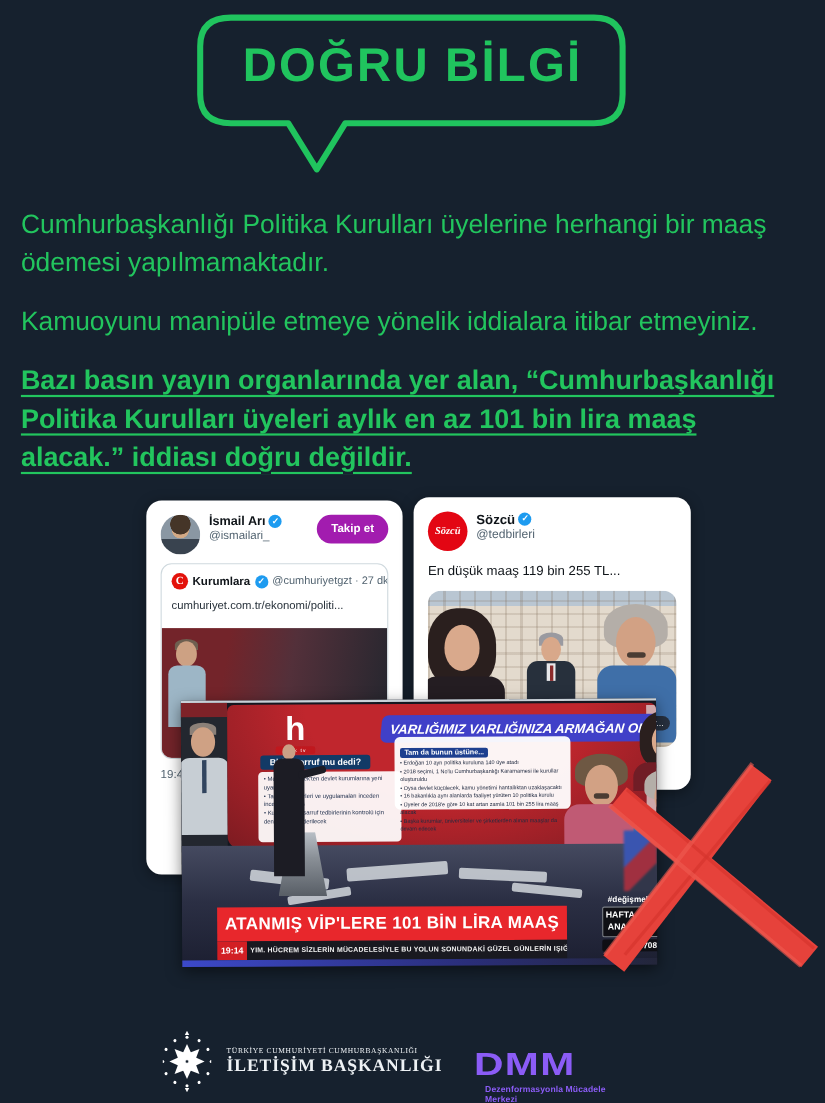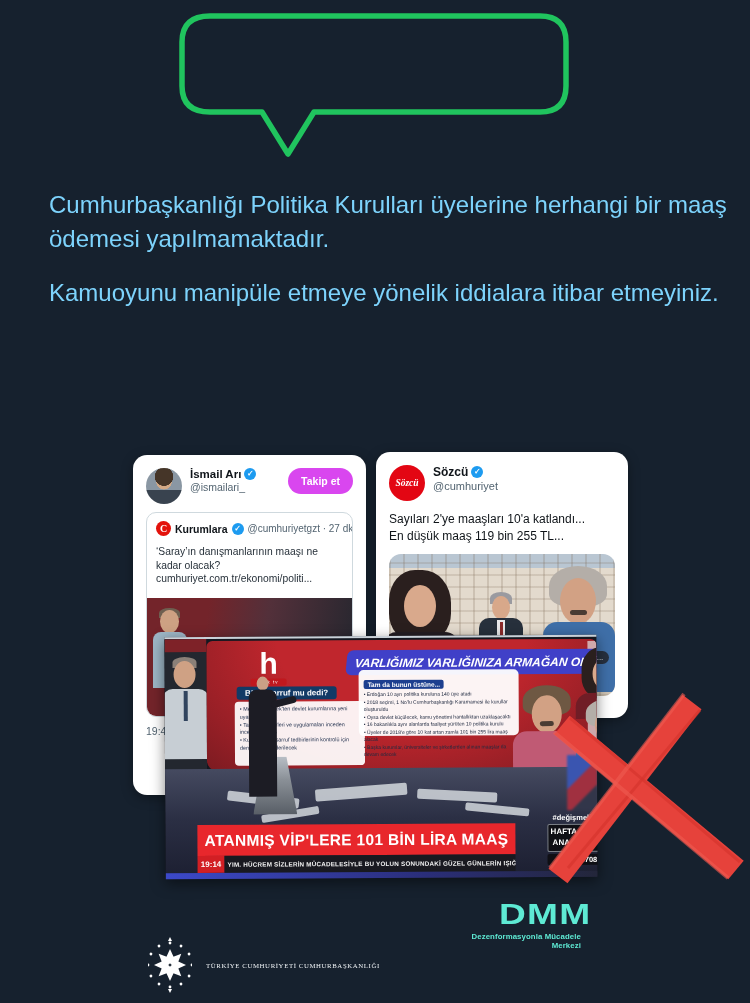--- a/index.html
+++ b/index.html
@@ -3,21 +3,21 @@
 <meta charset="utf-8">
 <style>
   html,body{margin:0;padding:0;background:#0d1620;}
   .poster{position:relative;width:750px;height:1003px;margin:0 auto;background:#16212e;
           overflow:hidden;font-family:"Liberation Sans",sans-serif;}
   
   .bubble-svg{position:absolute;left:0;top:0;}
   .bubble-title{position:absolute;left:182px;top:36px;width:386px;text-align:center;
     font-size:43px;font-weight:800;letter-spacing:2px;color:#20c45e;}
   
-  .para{position:absolute;left:49px;width:697px;color:#7dd3fc;font-size:24px;line-height:1.42;}
+  .para{position:absolute;left:19px;width:697px;color:#22c55e;font-size:24px;line-height:1.42;}
   .p1{top:188px;} .p2{top:276px;}
   .p3{top:330px;font-weight:700;font-size:24.5px;text-decoration:underline;
       text-decoration-thickness:2px;text-underline-offset:5px;}
   
   .card{position:absolute;background:#fff;border-radius:14px;box-shadow:0 3px 12px rgba(0,0,0,.35);
         overflow:hidden;color:#0f1419;z-index:2;}
   .card1{left:133px;top:455px;width:233px;height:340px;padding:13px;box-sizing:border-box;}
   .card2{left:376px;top:452px;width:252px;height:266px;padding:13px;box-sizing:border-box;}
   .trow{display:flex;align-items:flex-start;}
   .avatar{width:36px;height:36px;border-radius:50%;flex:0 0 36px;overflow:hidden;}
@@ -25,21 +25,21 @@
       radial-gradient(circle at 50% 24%, #453528 0 9px, rgba(0,0,0,0) 9.5px),
       radial-gradient(circle at 50% 38%, #d3a985 0 7.5px, rgba(0,0,0,0) 8px),
       linear-gradient(180deg,#8a97a3 0 60%, #39434f 60%);}
   .av-sozcu{background:#e30613;display:flex;align-items:center;justify-content:center;
       color:#fff;font-family:"Liberation Serif",serif;font-weight:700;font-style:italic;font-size:9.5px;}
   .tmeta{margin-left:8px;flex:1;min-width:0;}
   .tname{font-size:11.5px;font-weight:700;white-space:nowrap;display:flex;align-items:center;gap:3px;}
   .thandle{font-size:10.5px;color:#536471;margin-top:1px;}
   .badge{display:inline-block;width:12px;height:12px;border-radius:50%;background:#1d9bf0;color:#fff;
          font-size:8px;line-height:12px;text-align:center;font-weight:700;flex:0 0 12px;}
-  .follow-btn{background:#d946ef;color:#fff;border:none;border-radius:14px;height:26px;
+  .follow-btn{background:#a21caf;color:#fff;border:none;border-radius:14px;height:26px;
       padding:0 13px;font-size:10.5px;font-weight:700;font-family:inherit;text-align:center;}
   .ttext{font-size:10.5px;line-height:1.33;margin-top:9px;}
   .t2text{font-size:12px;line-height:1.4;margin-top:10px;}
   
   .quote{border:1px solid #cfd9de;border-radius:10px;margin-top:8px;overflow:hidden;}
   .qpad{padding:8px 9px 6px 9px;}
   .qhead{display:flex;align-items:center;gap:4px;font-size:10.5px;white-space:nowrap;}
   .qlogo{width:15px;height:15px;border-radius:50%;background:#e3120b;color:#fff;text-align:center;
          line-height:15px;font-size:10px;font-weight:700;font-family:"Liberation Serif",serif;flex:0 0 15px;}
   .qname{font-weight:700;}
@@ -135,37 +135,39 @@
   .dollar{margin-top:2px;background:rgba(12,12,16,.88);border-radius:2px;text-align:center;
       font-size:7.5px;font-weight:700;padding:1px 0;}
   .dollar .tri{color:#e8392f;font-size:6px;}
   
   .redx{position:absolute;left:540px;top:680px;z-index:5;}
   
   .gov{position:absolute;left:148px;top:936px;display:flex;align-items:center;gap:14px;color:#eef2f5;}
   .gov-text{font-family:"Liberation Serif",serif;}
   .gov-small{font-size:6.8px;letter-spacing:.6px;}
   .gov-large{font-size:16px;letter-spacing:.8px;margin-top:2px;font-weight:600;}
-  .dmm{position:absolute;left:441px;top:900px;width:140px;text-align:right;color:#5eead4;}
+  .dmm{position:absolute;left:441px;top:954px;width:140px;text-align:left;color:#8b5cf6;}
   .dmm-word{font-size:29px;font-weight:800;letter-spacing:1px;display:inline-block;
       transform:scaleX(1.28);transform-origin:center;line-height:1;}
   .dmm-sub{font-size:7.8px;font-weight:700;margin-top:3px;letter-spacing:.1px;}
 </style>
 </head>
 <body>
 
 <div class="poster">
 
   <svg class="bubble-svg" width="750" height="170" viewBox="0 0 750 170">
     <path d="M 210 16 H 540 Q 566 16 566 42 V 86 Q 566 112 540 112 H 314 L 288 154 L 262 112 H 210
              Q 182 112 182 86 V 42 Q 182 16 210 16 Z" fill="none" stroke="#20c45e" stroke-width="5.5" stroke-linejoin="round"></path>
   </svg>
+  <div class="bubble-title">DOĞRU BİLGİ</div>
 
   <div class="para p1">Cumhurbaşkanlığı Politika Kurulları üyelerine herhangi bir maaş ödemesi yapılmamaktadır.</div>
   <div class="para p2">Kamuoyunu manipüle etmeye yönelik iddialara itibar etmeyiniz.</div>
+  <div class="para p3">Bazı basın yayın organlarında yer alan, “Cumhurbaşkanlığı Politika Kurulları üyeleri aylık en az 101 bin lira maaş alacak.” iddiası doğru değildir.</div>
 
   <div class="card card1">
     <div class="trow">
       <div class="avatar av1"></div>
       <div class="tmeta">
         <div class="tname">
           <span>İsmail Arı</span>
           <span class="badge">✓</span>
         </div>
         <div class="thandle">@ismailari_</div>
@@ -174,21 +176,20 @@
     </div>
     <div class="quote">
       <div class="qpad">
         <div class="qhead">
           <span class="qlogo">C</span>
           <span class="qname">Kurumlara</span>
           <span class="badge">✓</span>
           <span class="qhandle">@cumhuriyetgzt · 27 dk</span>
         </div>
         <div class="qtext2">
-          <div>‘Saray’ın danışmanlarının maaşı ne kadar olacak?</div>
           <div>cumhuriyet.com.tr/ekonomi/politi...</div>
         </div>
       </div>
       <div class="qmedia">
         <div class="qface">
           <div class="hr"></div>
             <div class="hd"></div>
             <div class="bd"></div>
         </div>
       </div>
@@ -197,25 +198,24 @@
   </div>
 
   <div class="card card2">
     <div class="trow">
       <div class="avatar av-sozcu">Sözcü</div>
       <div class="tmeta">
         <div class="tname" style="font-size:12px;">
           <span>Sözcü</span>
           <span class="badge">✓</span>
         </div>
-        <div class="thandle" style="font-size:11px;">@cumhuriyet</div>
+        <div class="thandle" style="font-size:11px;">@tedbirleri</div>
       </div>
     </div>
     <div class="t2text">
-      <div>Sayıları 2'ye maaşları 10'a katlandı...</div>
       <div>En düşük maaş 119 bin 255 TL...</div>
     </div>
     <div class="t2img">
       <div class="pers" style="left:0;top:16px;width:80px;height:126px;">
         <div class="w-hair"></div>
           <div class="w-face"></div>
           <div class="w-body"></div>
       </div>
       <div class="pers" style="left:86px;top:38px;width:52px;height:104px;">
         <div class="e-hair"></div>
@@ -352,20 +352,21 @@
         <circle r="1.4" cy="-22" transform="rotate(240)"></circle>
           <circle r="1.4" cy="-22" transform="rotate(270)"></circle>
         <circle r="1.4" cy="-22" transform="rotate(300)"></circle>
           <circle r="1.4" cy="-22" transform="rotate(330)"></circle>
         <path d="M0 -28 L2 -24 L-2 -24 Z"></path>
           <path d="M0 28 L2 24 L-2 24 Z"></path>
       </g>
     </svg>
     <div class="gov-text">
       <div class="gov-small">TÜRKİYE CUMHURİYETİ CUMHURBAŞKANLIĞI</div>
+      <div class="gov-large">İLETİŞİM BAŞKANLIĞI</div>
     </div>
   </div>
   <div class="dmm">
     <div class="dmm-word">DMM</div>
     <div class="dmm-sub">Dezenformasyonla Mücadele Merkezi</div>
   </div>
 
 </div>
 
 </body></html>

